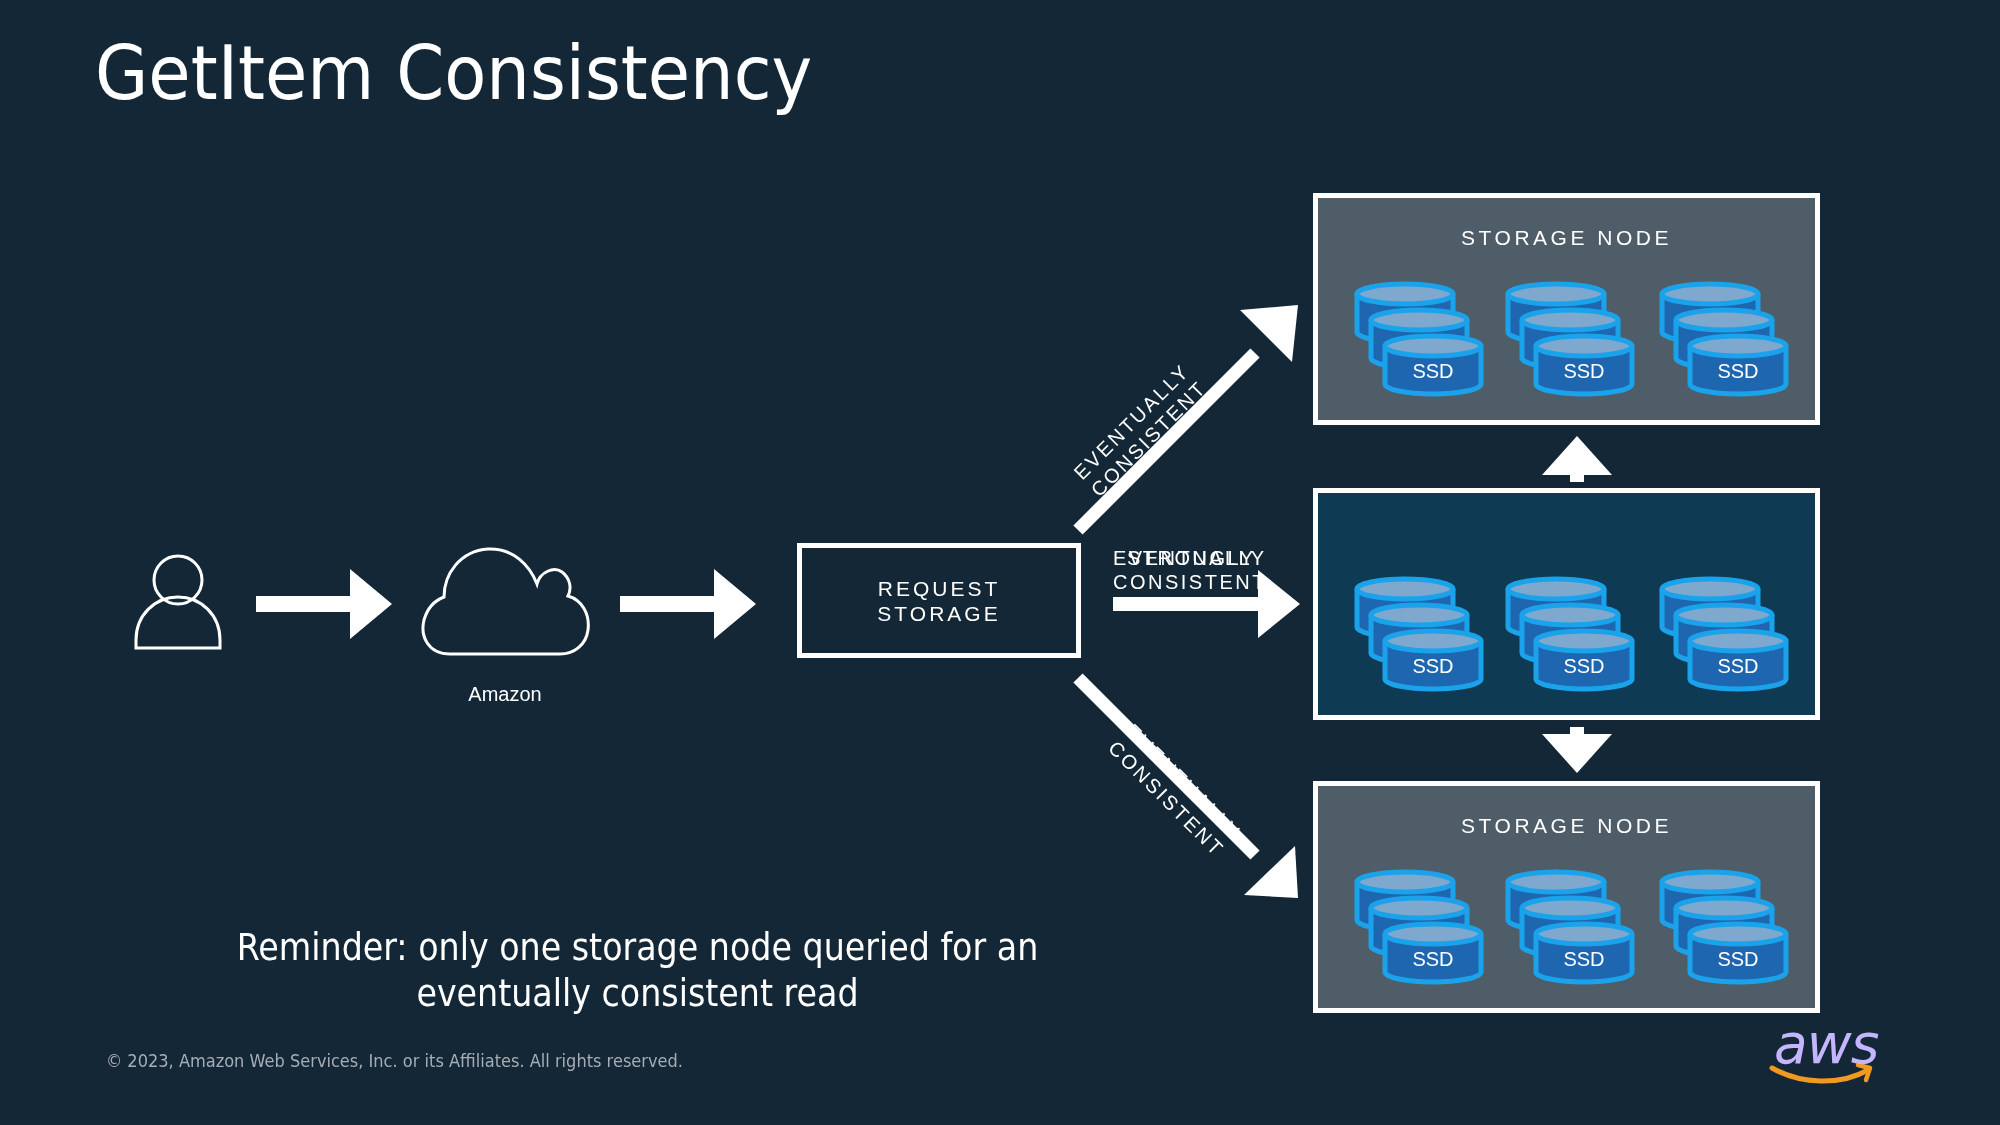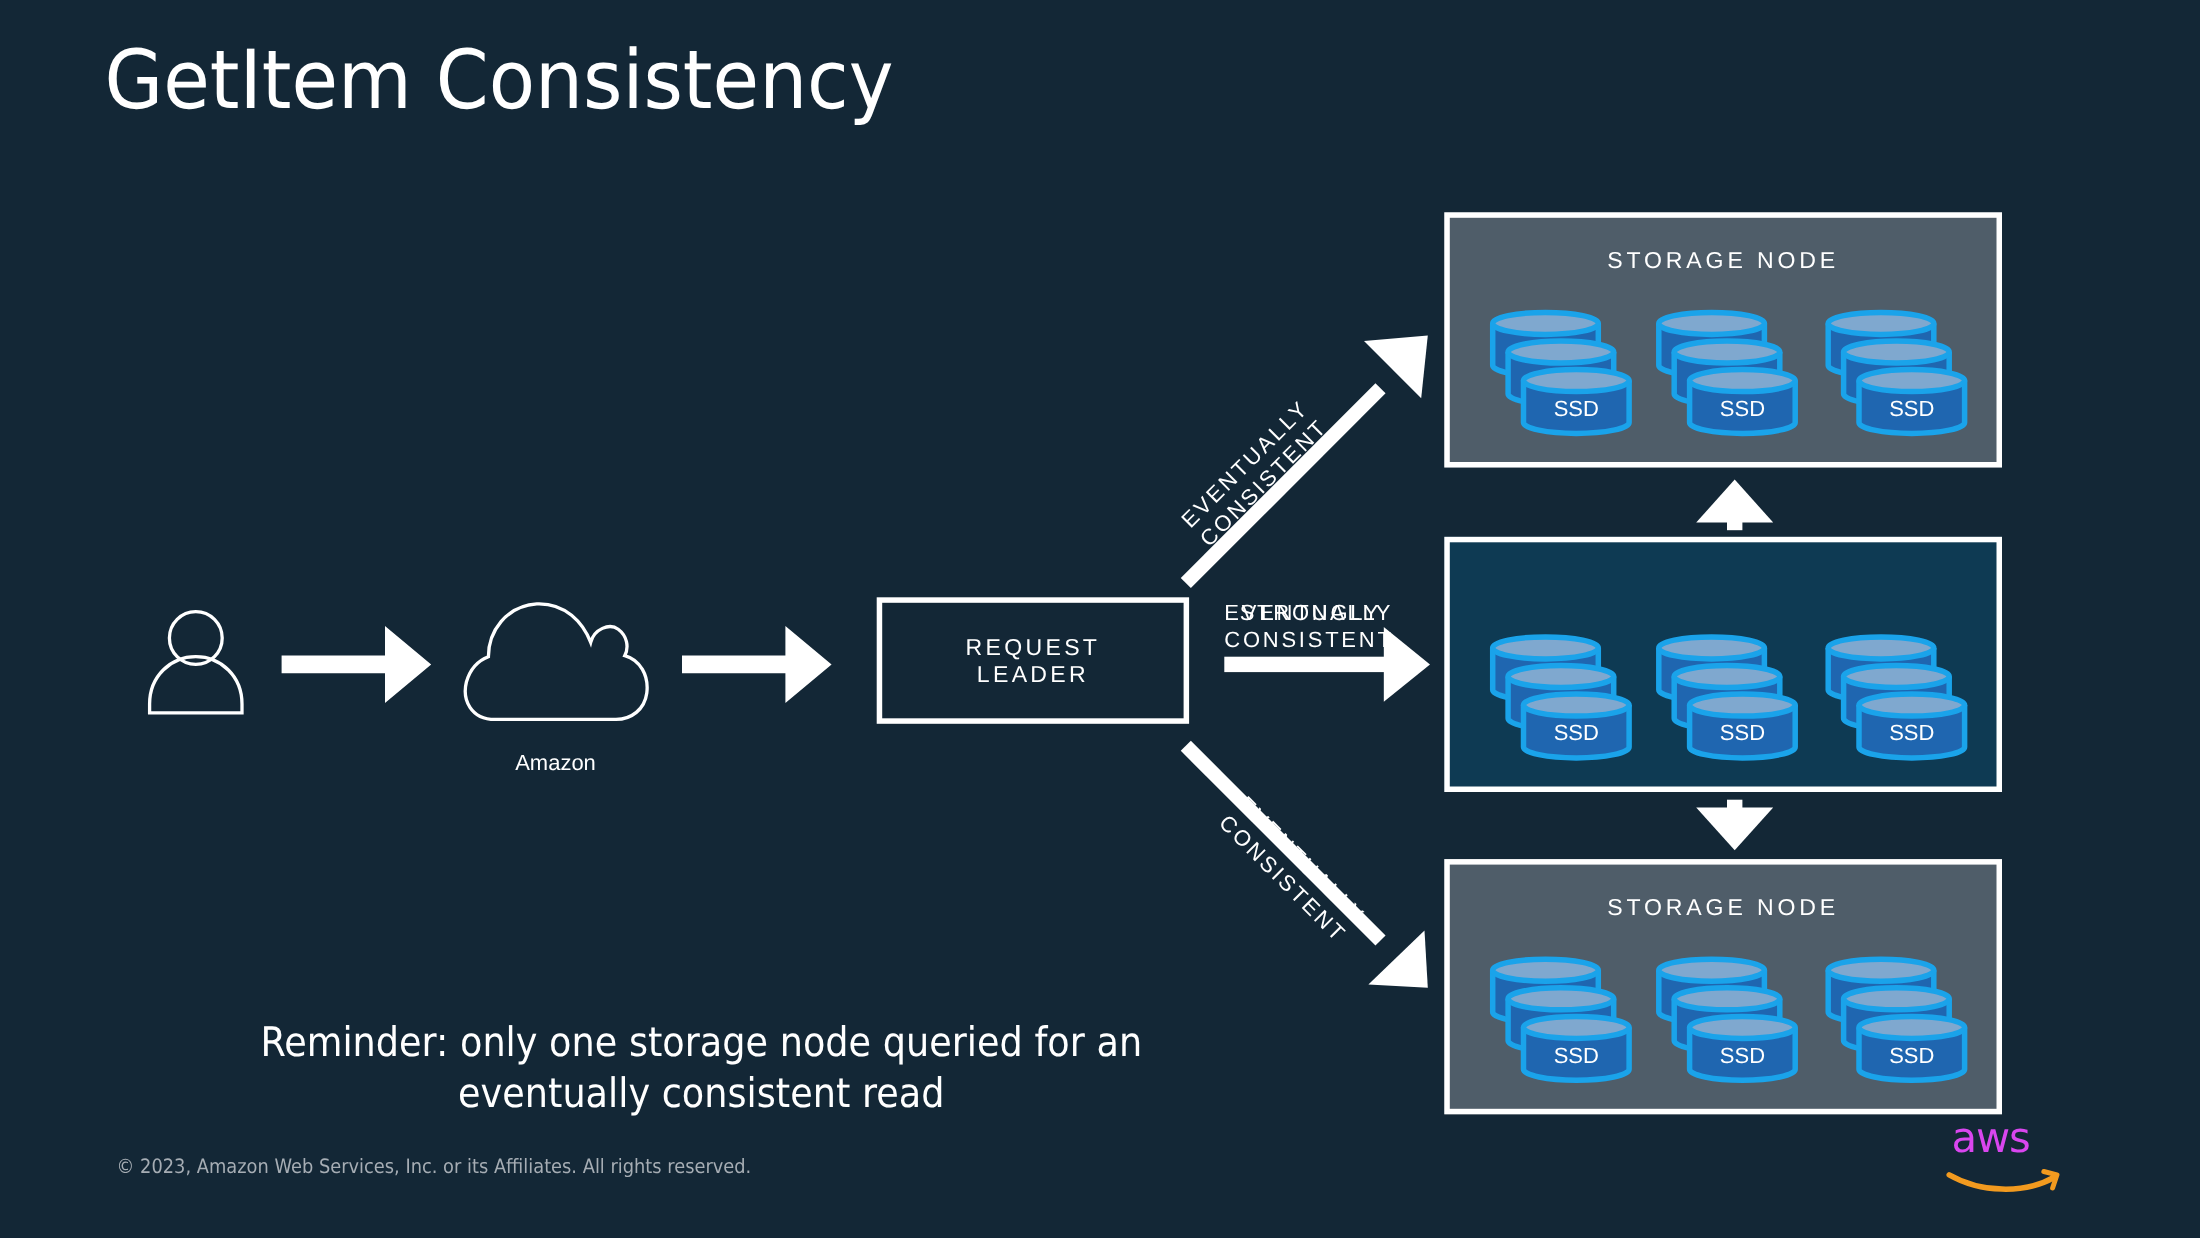--- a/index.html
+++ b/index.html
@@ -36,21 +36,21 @@
     position: absolute; left: 150px; top: 925px; width: 975px; text-align: center;
     font-family: "DejaVu Sans", sans-serif; font-size: 37px; line-height: 46px;
     transform: scaleX(0.9); transform-origin: center top;
   }
   .copyright {
     position: absolute; left: 106px; top: 1050px;
     font-family: "DejaVu Sans", sans-serif; font-size: 18px; color: #a6adb4;
     transform: scaleX(0.9); transform-origin: left top;
   }
   .aws-logo { position: absolute; left: 1770px; top: 1018px; width: 110px; height: 75px; }
-  .aws-text { position: absolute; left: 4px; top: -6px; font-family: "DejaVu Sans", sans-serif; font-size: 38px; color: #d946ef; letter-spacing: -1px; }
+  .aws-text { position: absolute; left: 4px; top: -6px; font-family: "DejaVu Sans", sans-serif; font-size: 55px; color: #c4b5fd; letter-spacing: -1px; font-style: italic; }
 </style>
 </head>
 <body>
 
 <div class="title">GetItem Consistency</div>
 
 <svg id="diagram" viewBox="0 0 2000 1125">
 
   <g fill="none" stroke="#ffffff" stroke-width="3">
     <circle cx="178" cy="580" r="24"></circle>
@@ -107,21 +107,21 @@
     <span style="position:absolute; left:0; top:0;">EVENTUALLY</span>
     <span style="position:absolute; left:14px; top:0;">STRONGLY</span>
   </div>
   <div>CONSISTENT</div>
 </div>
 
 <div class="network-label">Amazon</div>
 
 <div class="router">
   <div>REQUEST</div>
-  <div>LEADER</div>
+  <div>STORAGE</div>
 </div>
 
 <div class="node-box plain" style="left:1313px; top:193px; width:507px; height:232px;">
   <div class="node-title" style="top:28px;">STORAGE NODE</div>
   <div class="ssd-slot" style="position:absolute; left:35px; top:82px;"><svg width="140" height="125">
         <g>
           <path d="M4 14 L4 52 A48 10 0 0 0 100 52 L100 14" fill="#1f66b0" stroke="#1aa3ea" stroke-width="5"></path>
           <ellipse cx="52" cy="14" rx="48" ry="10" fill="#7fa8cf" stroke="#1aa3ea" stroke-width="5"></ellipse>
         </g>
         <g>

